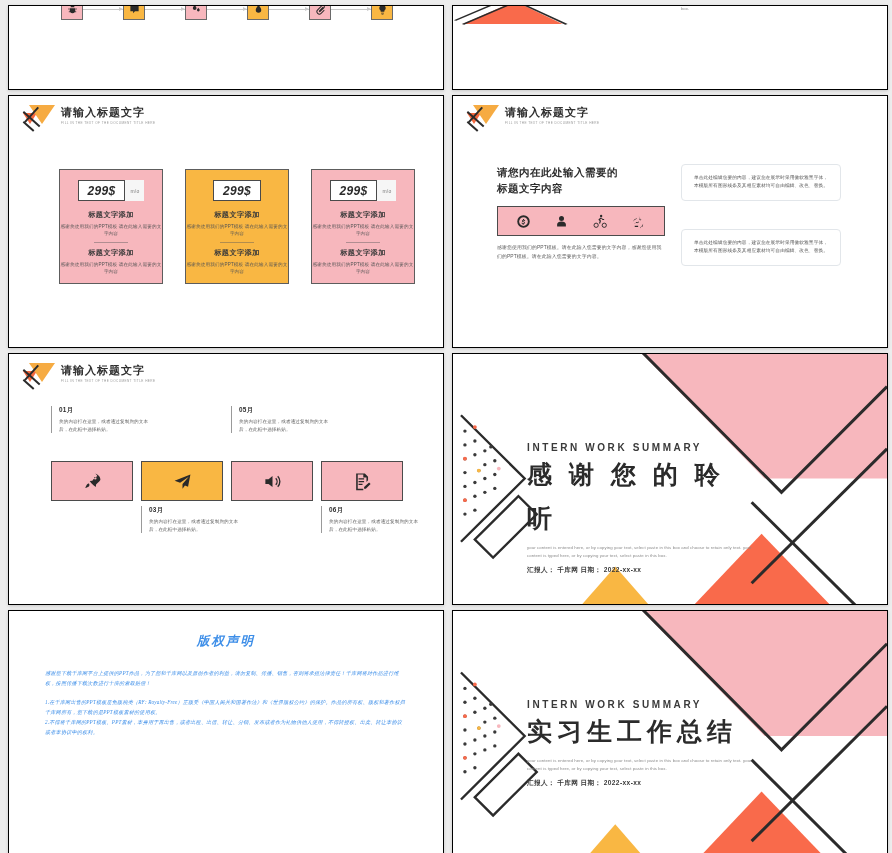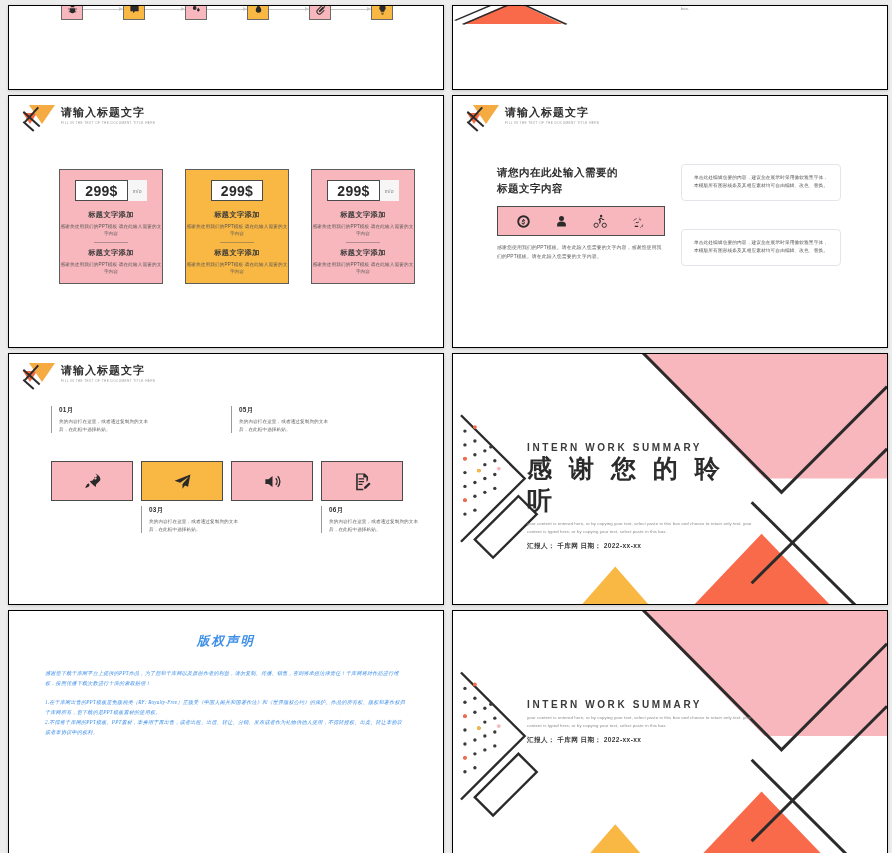--- a/index.html
+++ b/index.html
@@ -55,22 +55,22 @@
   .head-txt { padding-top:2px; }
   .head-title { font-size:11px; font-weight:bold; color:#2f2f2f; letter-spacing:1px; line-height:13px;}
   .head-sub { font-size:3.1px; color:#9a9a9a; letter-spacing:.45px; margin-top:2px; transform:scale(1); }
 
   
   .cards { position:absolute; left:50px; top:73px; display:flex; gap:22px; }
   .card { width:104px; height:115px; border:1px solid #5d5d5d; padding-top:10px; text-align:center; }
   .card.pink { background:#f7b7bd; }
   .card.orange { background:#f9b743; }
   .price-row { display:flex; justify-content:center; align-items:stretch; height:21px; margin-bottom:9px;}
-  .price { background:#fff; border:1px solid #4a4a4a; font-size:14px; font-weight:bold; color:#2b2b2b;
-           display:flex; align-items:center; justify-content:center; padding:0 9px; letter-spacing:.3px;}
+  .price { background:#fff; border:1px solid #4a4a4a; font-size:12px; font-weight:bold; color:#2b2b2b;
+           display:flex; align-items:center; justify-content:center; padding:0 9px; letter-spacing:.3px;font-style:italic;}
   .permo { background:#f6f6f6; font-size:5px; color:#7d7d7d; display:flex; align-items:center;
            justify-content:center; padding:0 5px; letter-spacing:.2px;}
   .c-t { font-size:7.2px; font-weight:bold; color:#3a3a3a; letter-spacing:.4px; margin-bottom:3px;}
   .c-p { font-size:4.6px; color:#545454; line-height:7px; letter-spacing:.15px;}
   .c-div { width:34px; height:1px; background:rgba(90,90,90,.45); margin:5px auto 5px;}
 
   
   .tc-left { position:absolute; left:44px; top:68px; width:168px; }
   .tc-title { font-size:10.5px; font-weight:bold; color:#2d2d2d; line-height:16px; letter-spacing:.5px;}
   .iconbar { margin-top:10px; background:#f7b7bd; border:1px solid #4b4b4b; height:30px;
@@ -95,21 +95,21 @@
   .tl-up1 { left:0px;   top:0px; }
   .tl-up2 { left:180px; top:0px; }
   .tl-dn1 { left:90px;  top:100px; }
   .tl-dn2 { left:270px; top:100px; }
 
   
   .hero { position:absolute; inset:0; }
   .hero svg { position:absolute; inset:0; width:100%; height:100%; }
   .hero-txt { position:absolute; left:74px; top:88px; width:230px;}
   .hero-en { font-size:10px; font-weight:bold; color:#3a3a3a; letter-spacing:2.6px;}
-  .hero-cn { font-size:25px; font-weight:bold; color:#2b2b2b; letter-spacing:5px; line-height:32px; margin-top:-1px;}
+  .hero-cn { font-size:25px; font-weight:bold; color:#2b2b2b; letter-spacing:5px; line-height:44px; margin-top:-1px;}
   .hero-p { font-size:4.3px; color:#8a8a8a; line-height:8px; margin-top:4px; letter-spacing:.1px;}
   .hero-meta { font-size:6.6px; color:#3a3a3a; margin-top:6px; letter-spacing:.4px; font-weight:bold;}
 
   
   .cr { position:absolute; left:36px; top:22px; right:36px; color:#3d8ee8;font-style:italic;}
   .cr-title { text-align:center; font-size:12.5px; font-weight:bold; letter-spacing:2px;
               margin-bottom:18px; font-family:"Liberation Serif", serif;}
   .cr-p { font-size:5.1px; line-height:10px; letter-spacing:.2px; font-family:"Liberation Serif", serif;}
   .cr-gap { height:9px; }
   .cr-link { font-size:9px; font-weight:bold; margin-top:16px; letter-spacing:.3px;
@@ -432,18 +432,19 @@
         </g>
         <circle cx="22" cy="74" r="1.9" fill="#f96a4b"></circle>
         <circle cx="12" cy="106" r="1.9" fill="#f96a4b"></circle>
         <circle cx="26" cy="118" r="1.9" fill="#f9b743"></circle>
         <circle cx="46" cy="116" r="1.9" fill="#f7b7bd"></circle>
         <circle cx="12" cy="148" r="1.9" fill="#f96a4b"></circle>
       </svg>
     </div>
     <div class="hero-txt">
       <div class="hero-en">INTERN  WORK  SUMMARY</div>
+      <div class="hero-cn">实习生工作总结</div>
       <div class="hero-p">your content is entered here, or by copying your text, select paste in this box and choose to retain only text. your content is typed here, or by copying your text, select paste in this box.</div>
       <div class="hero-meta">汇报人： 千库网   日期： 2022-xx-xx</div>
     </div>
   </div>
 
 </div>
 
 </body></html>

